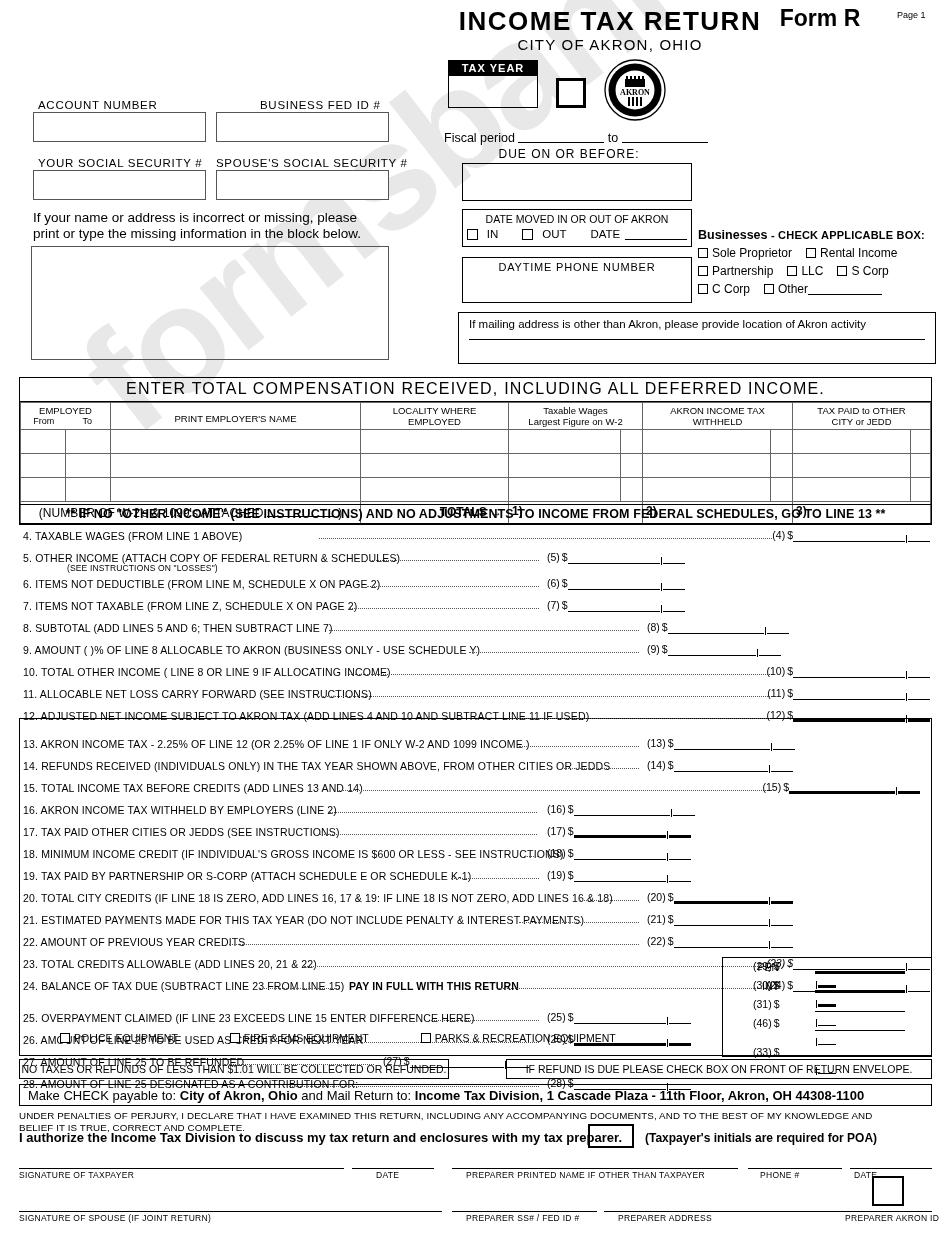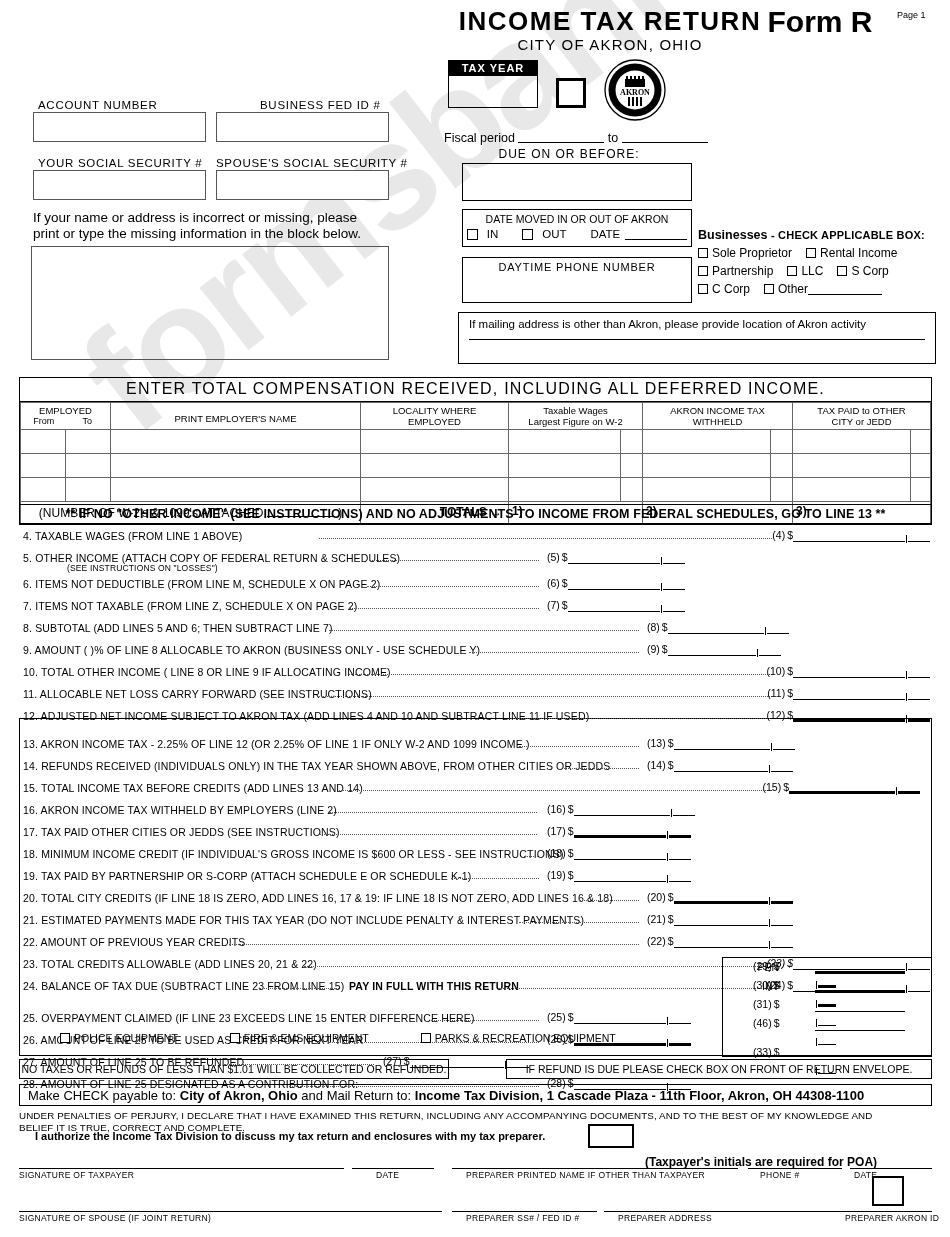--- a/index.html
+++ b/index.html
@@ -37,21 +37,21 @@
   .title-main {
     position:absolute; left:420px; top:6px; width:380px;
     text-align:center; font-size:26px; font-weight:bold; letter-spacing:1.5px;
   }
   .title-sub {
     position:absolute; left:420px; top:36px; width:380px;
     text-align:center; font-size:15px; letter-spacing:1.2px;
   }
   .form-r {
     position:absolute; left:760px; top:5px; width:120px;
-    text-align:center; font-size:30px; font-weight:bold;
+    text-align:center; font-size:23px; font-weight:bold;
   }
   .page-no { position:absolute; left:897px; top:10px; font-size:9px; }
 
   .office-box {
     position:absolute; left:712px; top:34px; width:228px; height:172px;
     border:1.5px solid #000;
   }
   .office-box .lbl { text-align:center; font-size:11.5px; letter-spacing:1px; margin-top:8px; }
 
   .taxyear-box { position:absolute; left:448px; top:60px; width:90px; height:48px; border:1.5px solid #000; }
@@ -159,23 +159,23 @@
   .contrib { position:absolute; left:60px; top:1032px; font-size:10.5px; display:flex; }
   .contrib .item { display:flex; align-items:center; }
 
   .foot-a { position:absolute; left:19px; top:1059px; width:430px; height:20px; border:1.5px solid #000; text-align:center; font-size:10.5px; padding-top:3px; }
   .foot-b { position:absolute; left:506px; top:1059px; width:426px; height:20px; border:1.5px solid #000; text-align:center; font-size:10.5px; padding-top:3px; }
 
   .checkline { position:absolute; left:19px; top:1084px; width:913px; height:22px; border:1.5px solid #000; font-size:13px; padding:3px 0 16px 8px; }
   .checkline b { font-size:13px; }
 
   .perjury { position:absolute; left:19px; top:1110px; width:890px; font-size:9.8px; line-height:12px; letter-spacing:.1px; }
-  .authorize { position:absolute; left:35px; top:1130px; font-size:11px; font-weight:bold; }
+  .authorize { position:absolute; left:19px; top:1130px; font-size:13px; font-weight:bold; }
   .poa-box { position:absolute; left:588px; top:1124px; width:46px; height:24px; border:2.5px solid #000; }
-  .poa-note { position:absolute; left:645px; top:1131px; font-size:12px; font-weight:bold;margin-top:24px; }
+  .poa-note { position:absolute; left:645px; top:1131px; font-size:12px; font-weight:bold; }
 
   .sigline { position:absolute; border-bottom:1.2px solid #000; }
   .siglbl { position:absolute; font-size:8.5px; letter-spacing:.3px; }
   .prep-box { position:absolute; left:872px; top:1176px; width:32px; height:30px; border:2.5px solid #000; }
 </style>
 </head>
 <body>
 
 <div class="page">
 

